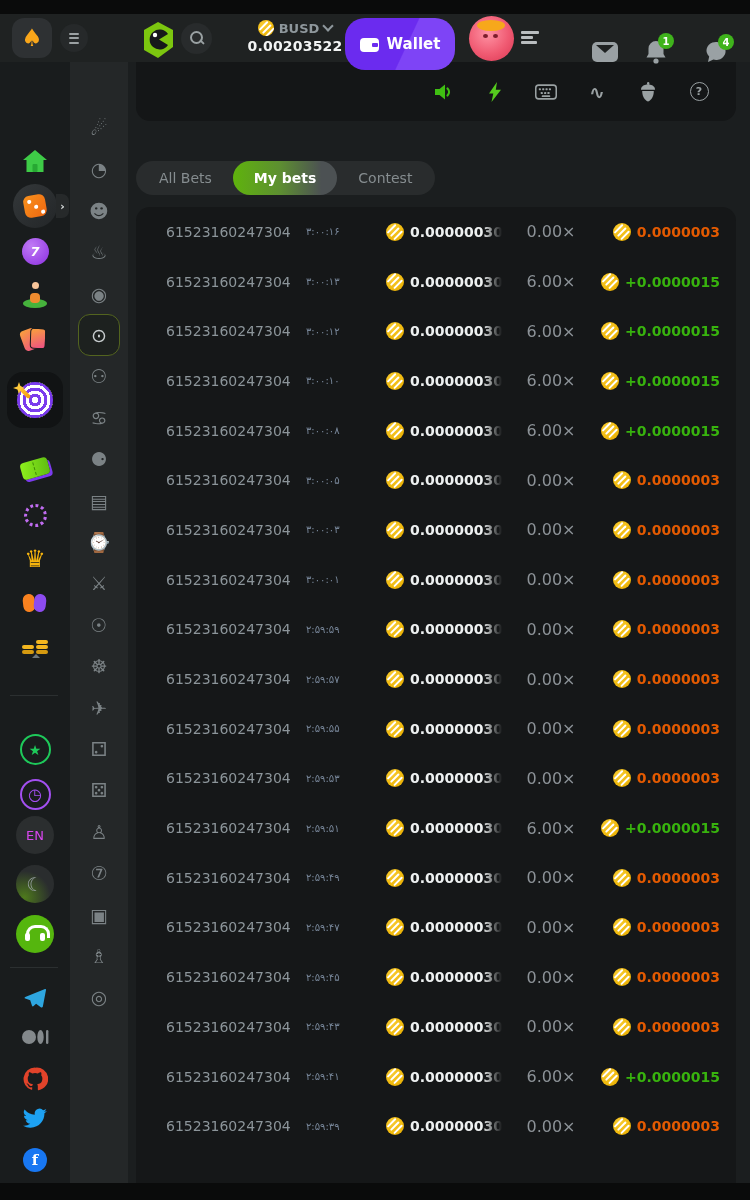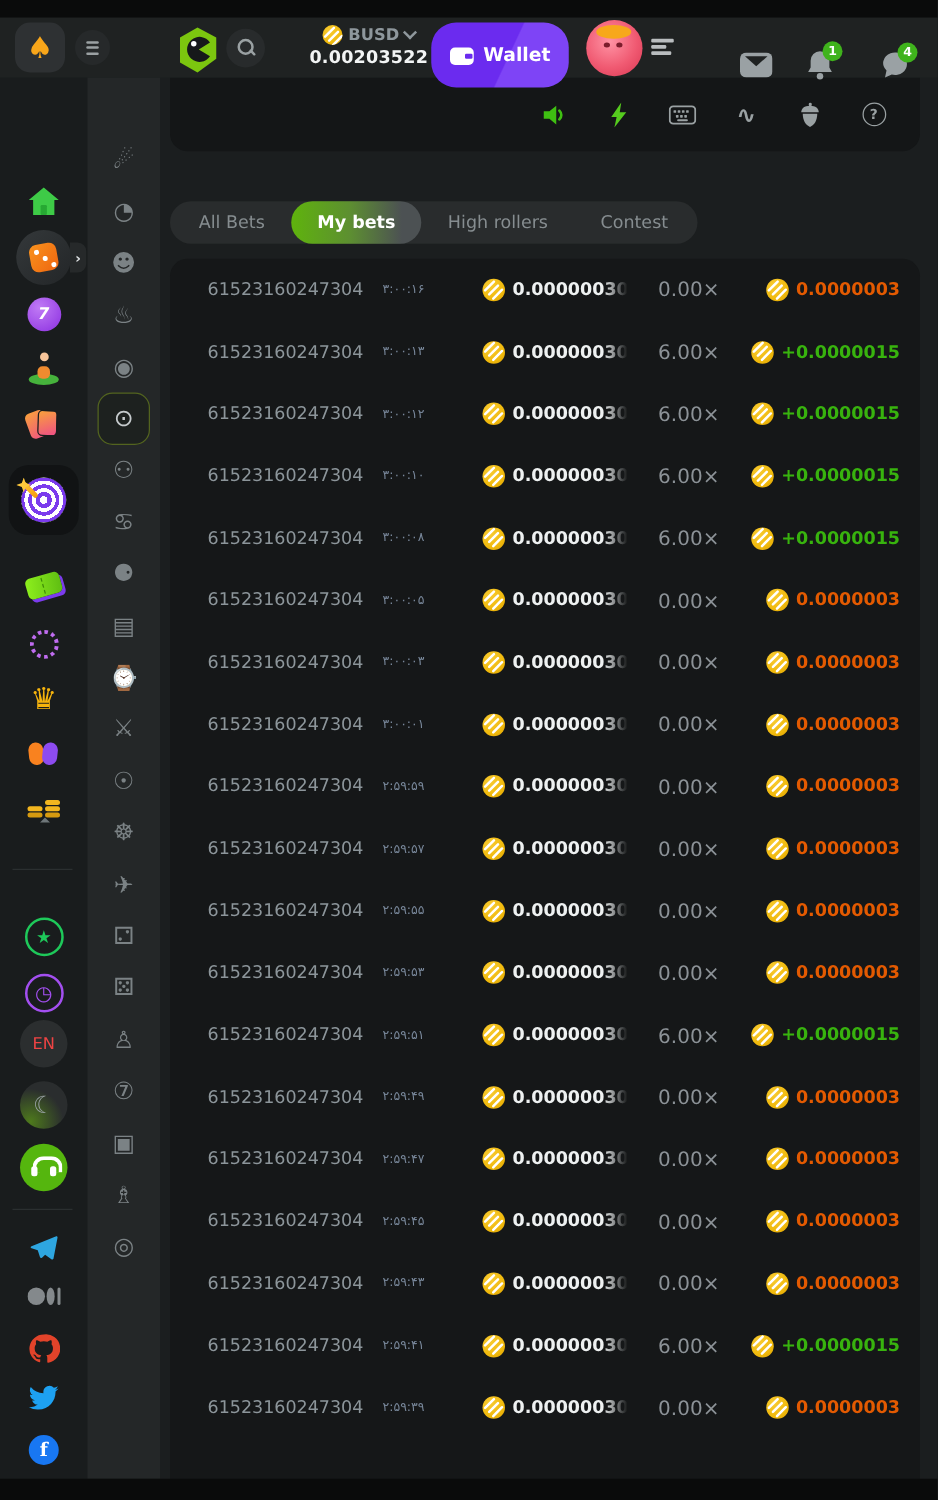--- a/index.html
+++ b/index.html
@@ -80,21 +80,21 @@
   .duo-ic::before{content:"";position:absolute;left:1px;top:3px;width:12px;height:18px;border-radius:6px;background:#f9821f;transform:rotate(-6deg);}
   .duo-ic::after{content:"";position:absolute;left:12px;top:3px;width:12px;height:18px;border-radius:6px;background:#8d4bf0;transform:rotate(6deg);}
   .bars-ic{position:relative;width:28px;height:22px;}
   .bars-ic i{position:absolute;width:12px;height:4px;border-radius:2px;background:#f3b61f;}
   .bars-ic i:nth-child(1){left:1px;top:9px;box-shadow:0 5px 0 #d69a10;}
   .bars-ic i:nth-child(2){left:15px;top:4px;box-shadow:0 5px 0 #f3b61f,0 10px 0 #d69a10;}
   .bars-ic::after{content:"";position:absolute;left:11px;bottom:0;width:0;height:0;border-left:4px solid transparent;border-right:4px solid transparent;border-bottom:4px solid #6e7679;}
   .badge-circle{width:31px;height:31px;border-radius:50%;display:flex;align-items:center;justify-content:center;font-size:14px;}
   .star-badge{border:2px solid #1ec95a;color:#1ec95a;}
   .clock-badge{border:2px solid #a34ff0;color:#a34ff0;font-size:16px;}
-  .lang-btn{width:38px;height:38px;border-radius:50%;background:#2b2e2f;color:#ef4444;font-size:13px;
+  .lang-btn{width:38px;height:38px;border-radius:50%;background:#2b2e2f;color:#d946ef;font-size:13px;
     display:flex;align-items:center;justify-content:center;}
   .moon-btn{width:38px;height:38px;border-radius:50%;background:radial-gradient(circle at 22% 85%,#4e7a1c,#2a2d2e 60%);
     color:#97a0a2;font-size:19px;display:flex;align-items:center;justify-content:center;}
   .support-btn{width:38px;height:38px;border-radius:50%;background:#55b60e;position:relative;}
   .support-btn::before{content:"";position:absolute;left:10px;top:10px;width:18px;height:10px;border:3px solid #fff;border-bottom:none;border-radius:9px 9px 0 0;}
   .support-btn::after{content:"";position:absolute;left:9px;top:18px;width:5px;height:8px;border-radius:2px;background:#fff;box-shadow:15px 0 0 #fff;}
   .fb-circle{width:24px;height:24px;border-radius:50%;background:#1877f2;color:#fff;font-weight:bold;font-size:15px;
     display:flex;align-items:center;justify-content:center;font-family:"DejaVu Serif",serif;}
   .discord-ic{position:relative;width:26px;height:18px;border-radius:8px;background:#6673f5;}
   .discord-ic::before{content:"";position:absolute;left:6px;top:6px;width:4px;height:5px;border-radius:50%;background:#191c1d;box-shadow:10px 0 0 #191c1d;}
@@ -333,21 +333,20 @@
       </svg>
   </div>
   <div class="tb-ico">
       <div class="help-circle">?</div>
     </div>
 </div>
 
 <div class="tabs">
   <div class="tab">All Bets</div>
   <div class="tab active">My bets</div>
-  <div class="tab">High rollers</div>
   <div class="tab">Contest</div>
 </div>
 
 <div class="table-panel">
   <div>
       <div class="t-row">
         <div class="c-id">61523160247304</div>
         <div class="c-time">۳:۰۰:۱۶</div>
         <div class="c-bet">
           <span class="coin"></span>

